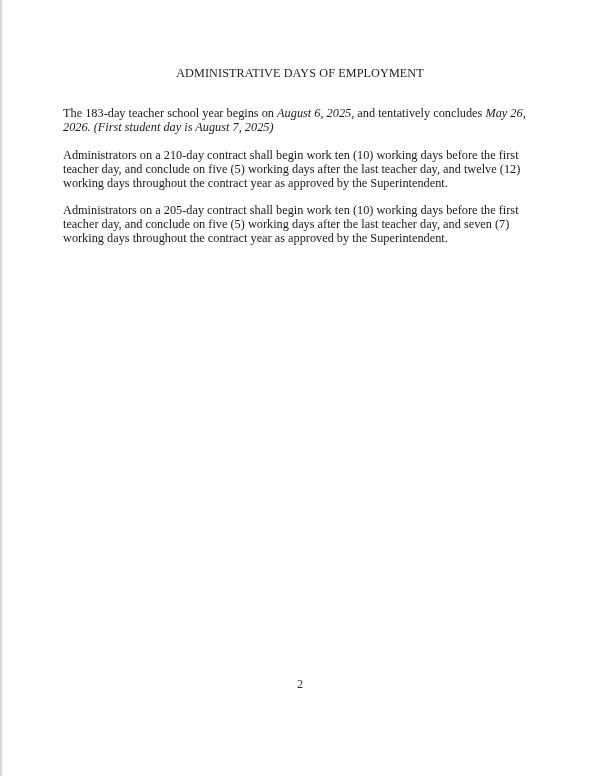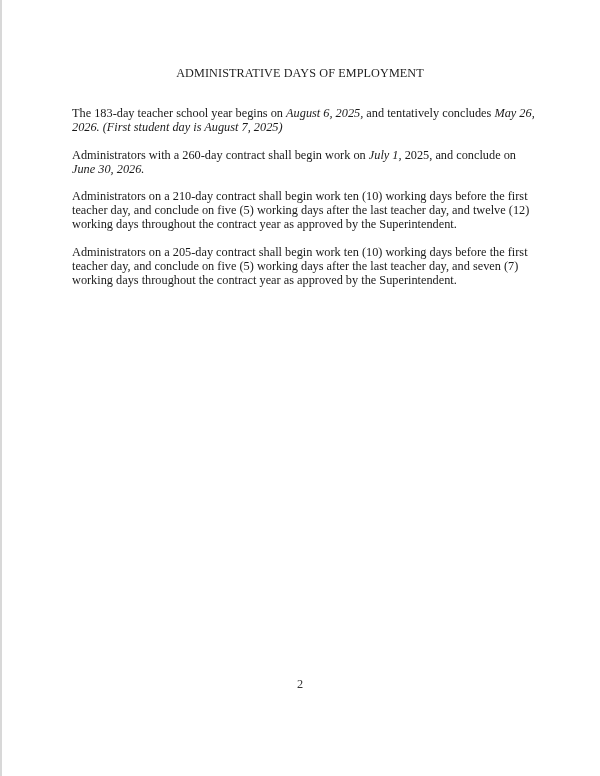--- a/index.html
+++ b/index.html
@@ -34,21 +34,21 @@
       top: 66px;
       left: 0;
       width: 600px;
       text-align: center;
       font-size: 12.2px;
       letter-spacing: 0.1px;
       color: #1e1e1e;
     }
     .body {
       position: absolute;
-      left: 72px;
+      left: 63px;
       top: 106px;
       width: 470px;
       font-size: 12.3px;
       line-height: 14px;
     }
     .para {
       margin: 0 0 13.5px 0;
     }
     .page-number {
       position: absolute;
@@ -67,23 +67,20 @@
 <div class="page">
   <div class="left-edge"></div>
 
   <div class="title">ADMINISTRATIVE DAYS OF EMPLOYMENT</div>
 
   <div class="body">
     <p class="para">
       <span>The 183-day teacher school year begins on </span><i>August 6, 2025,</i><span> and tentatively concludes </span><i>May 26, 2026.  (First student day is August 7, 2025)</i>
     </p>
     <p class="para">
-      <span>Administrators with a 260-day contract shall begin work on </span><i>July 1,</i><span> 2025, and conclude on </span><i>June 30, 2026.</i>
-    </p>
-    <p class="para">
       <span>Administrators on a 210-day contract shall begin work ten (10) working days before the first teacher day, and conclude on five (5) working days after the last teacher day, and twelve (12) working days throughout the contract year as approved by the Superintendent.</span>
     </p>
     <p class="para">
       <span>Administrators on a 205-day contract shall begin work ten (10) working days before the first teacher day, and conclude on five (5) working days after the last teacher day, and seven (7) working days throughout the contract year as approved by the Superintendent.</span>
     </p>
   </div>
 
   <div class="page-number">2</div>
 </div>
 

